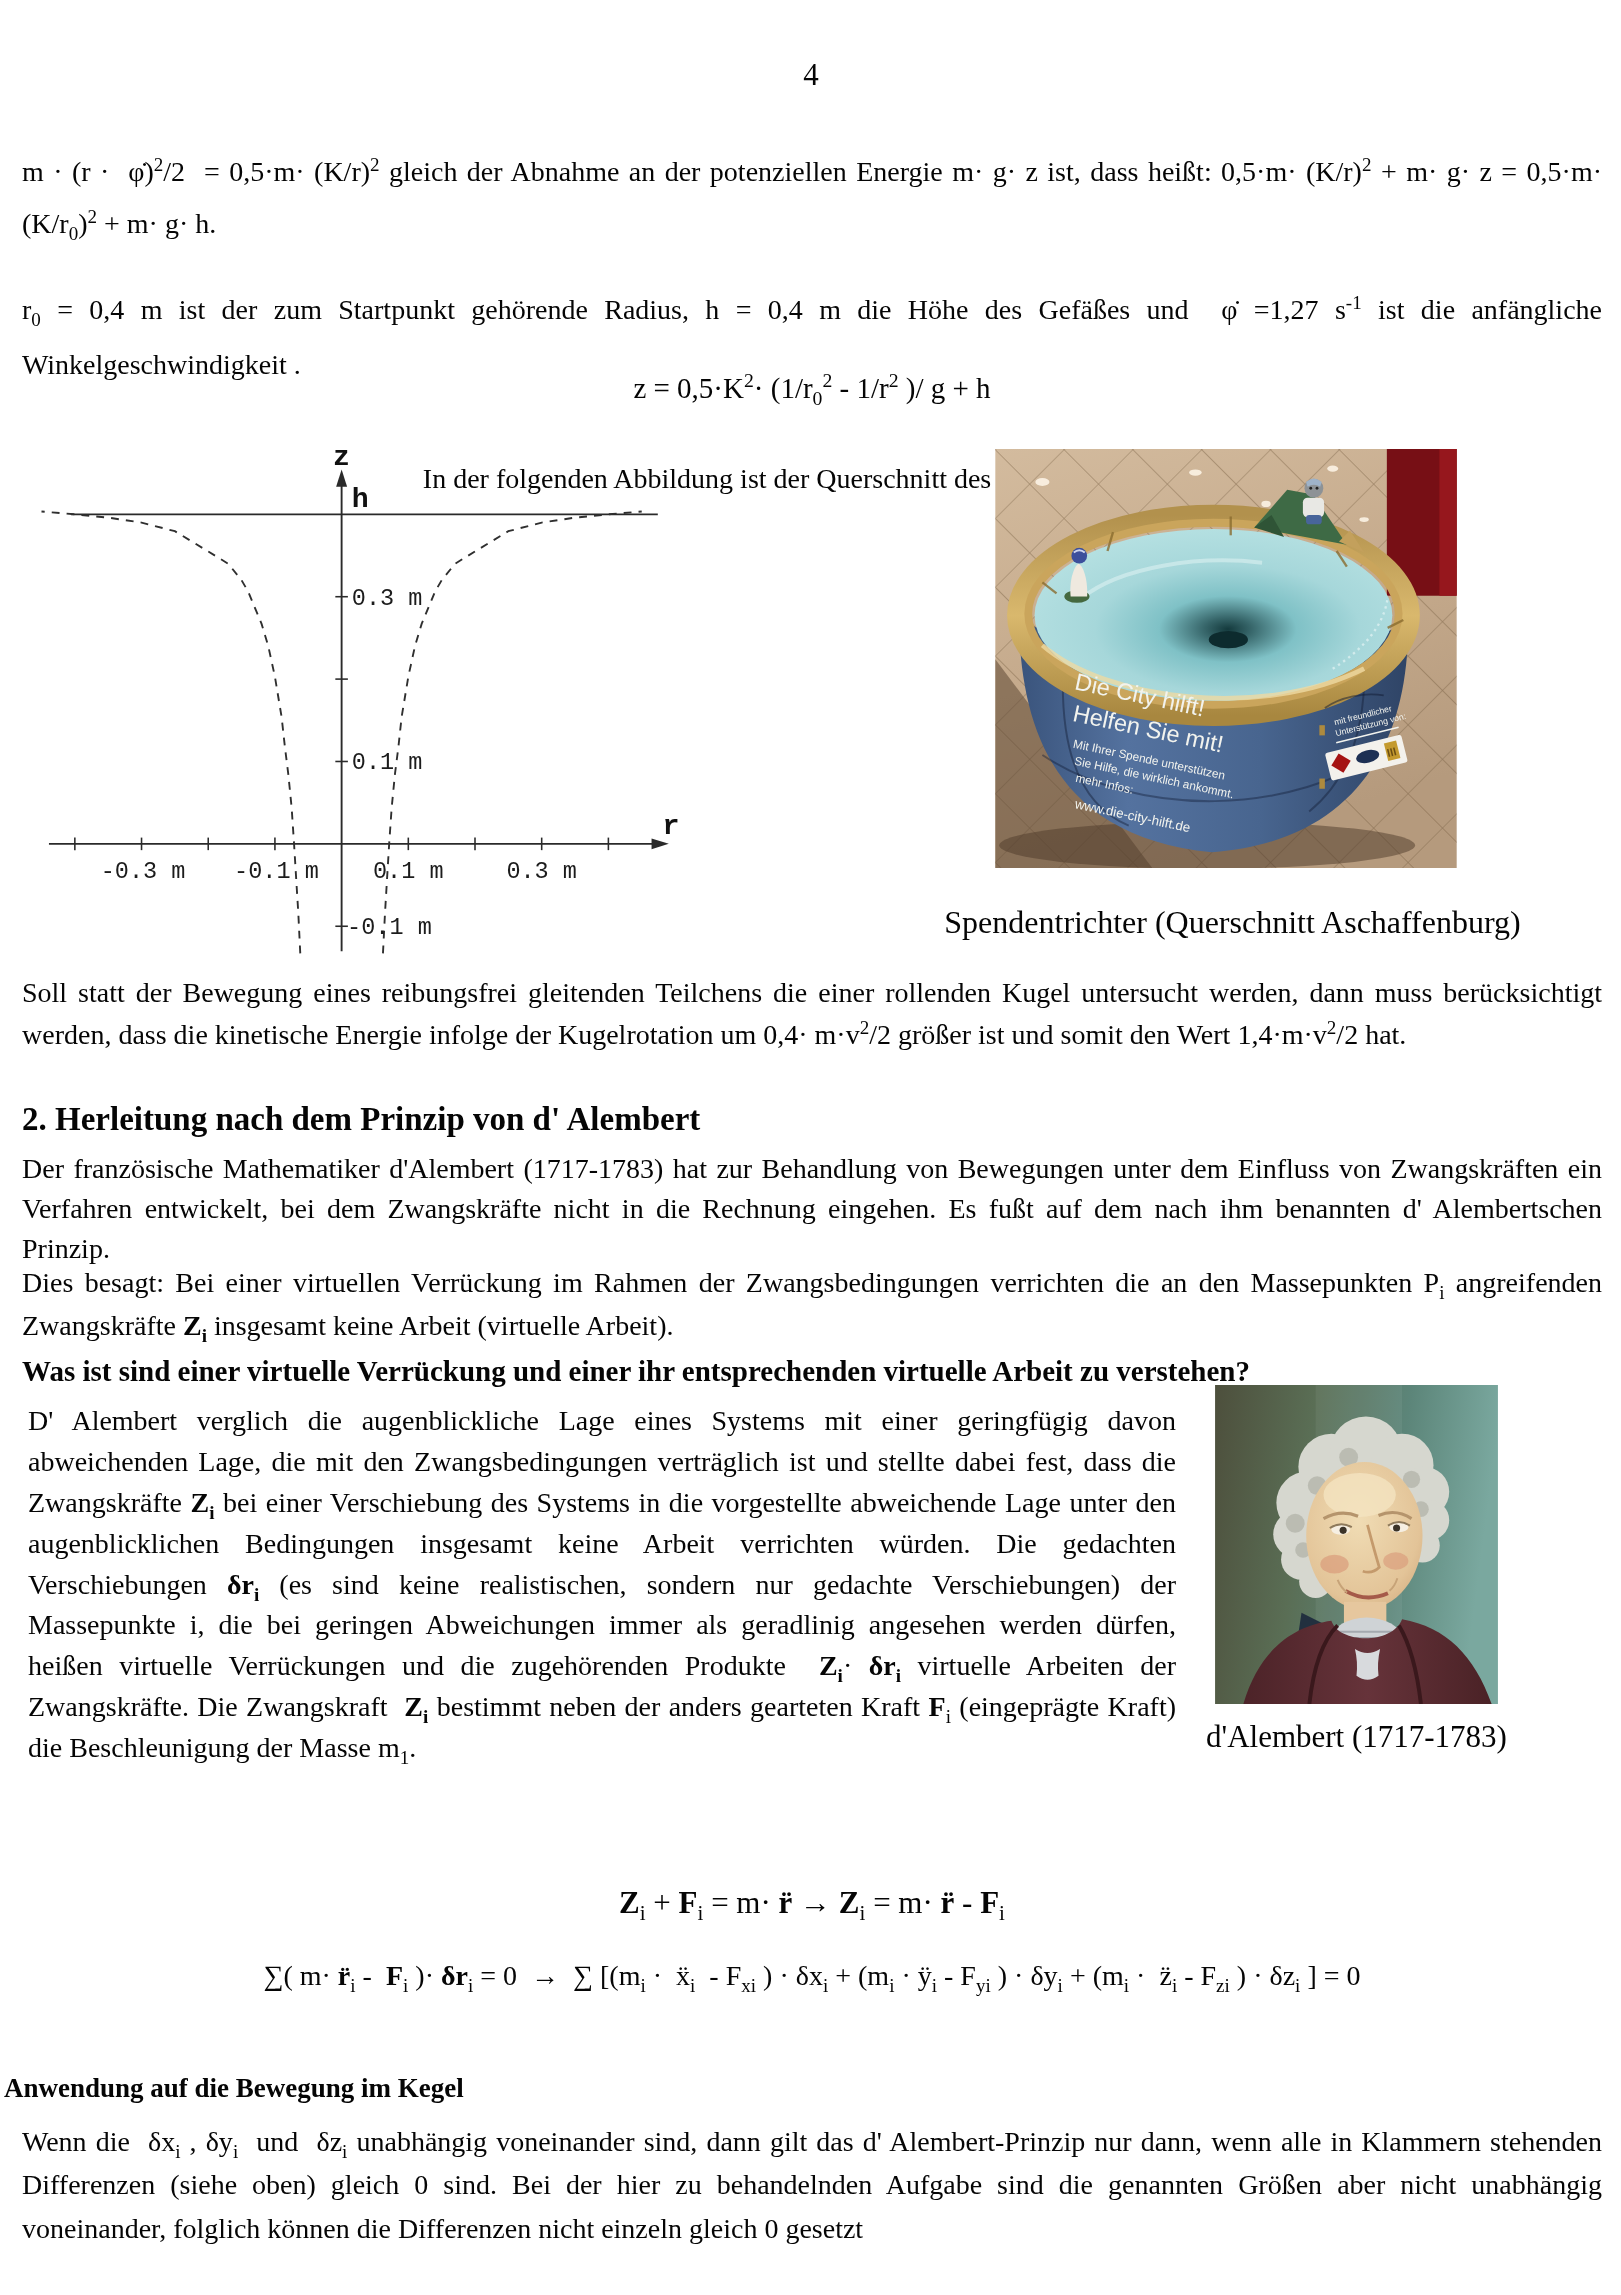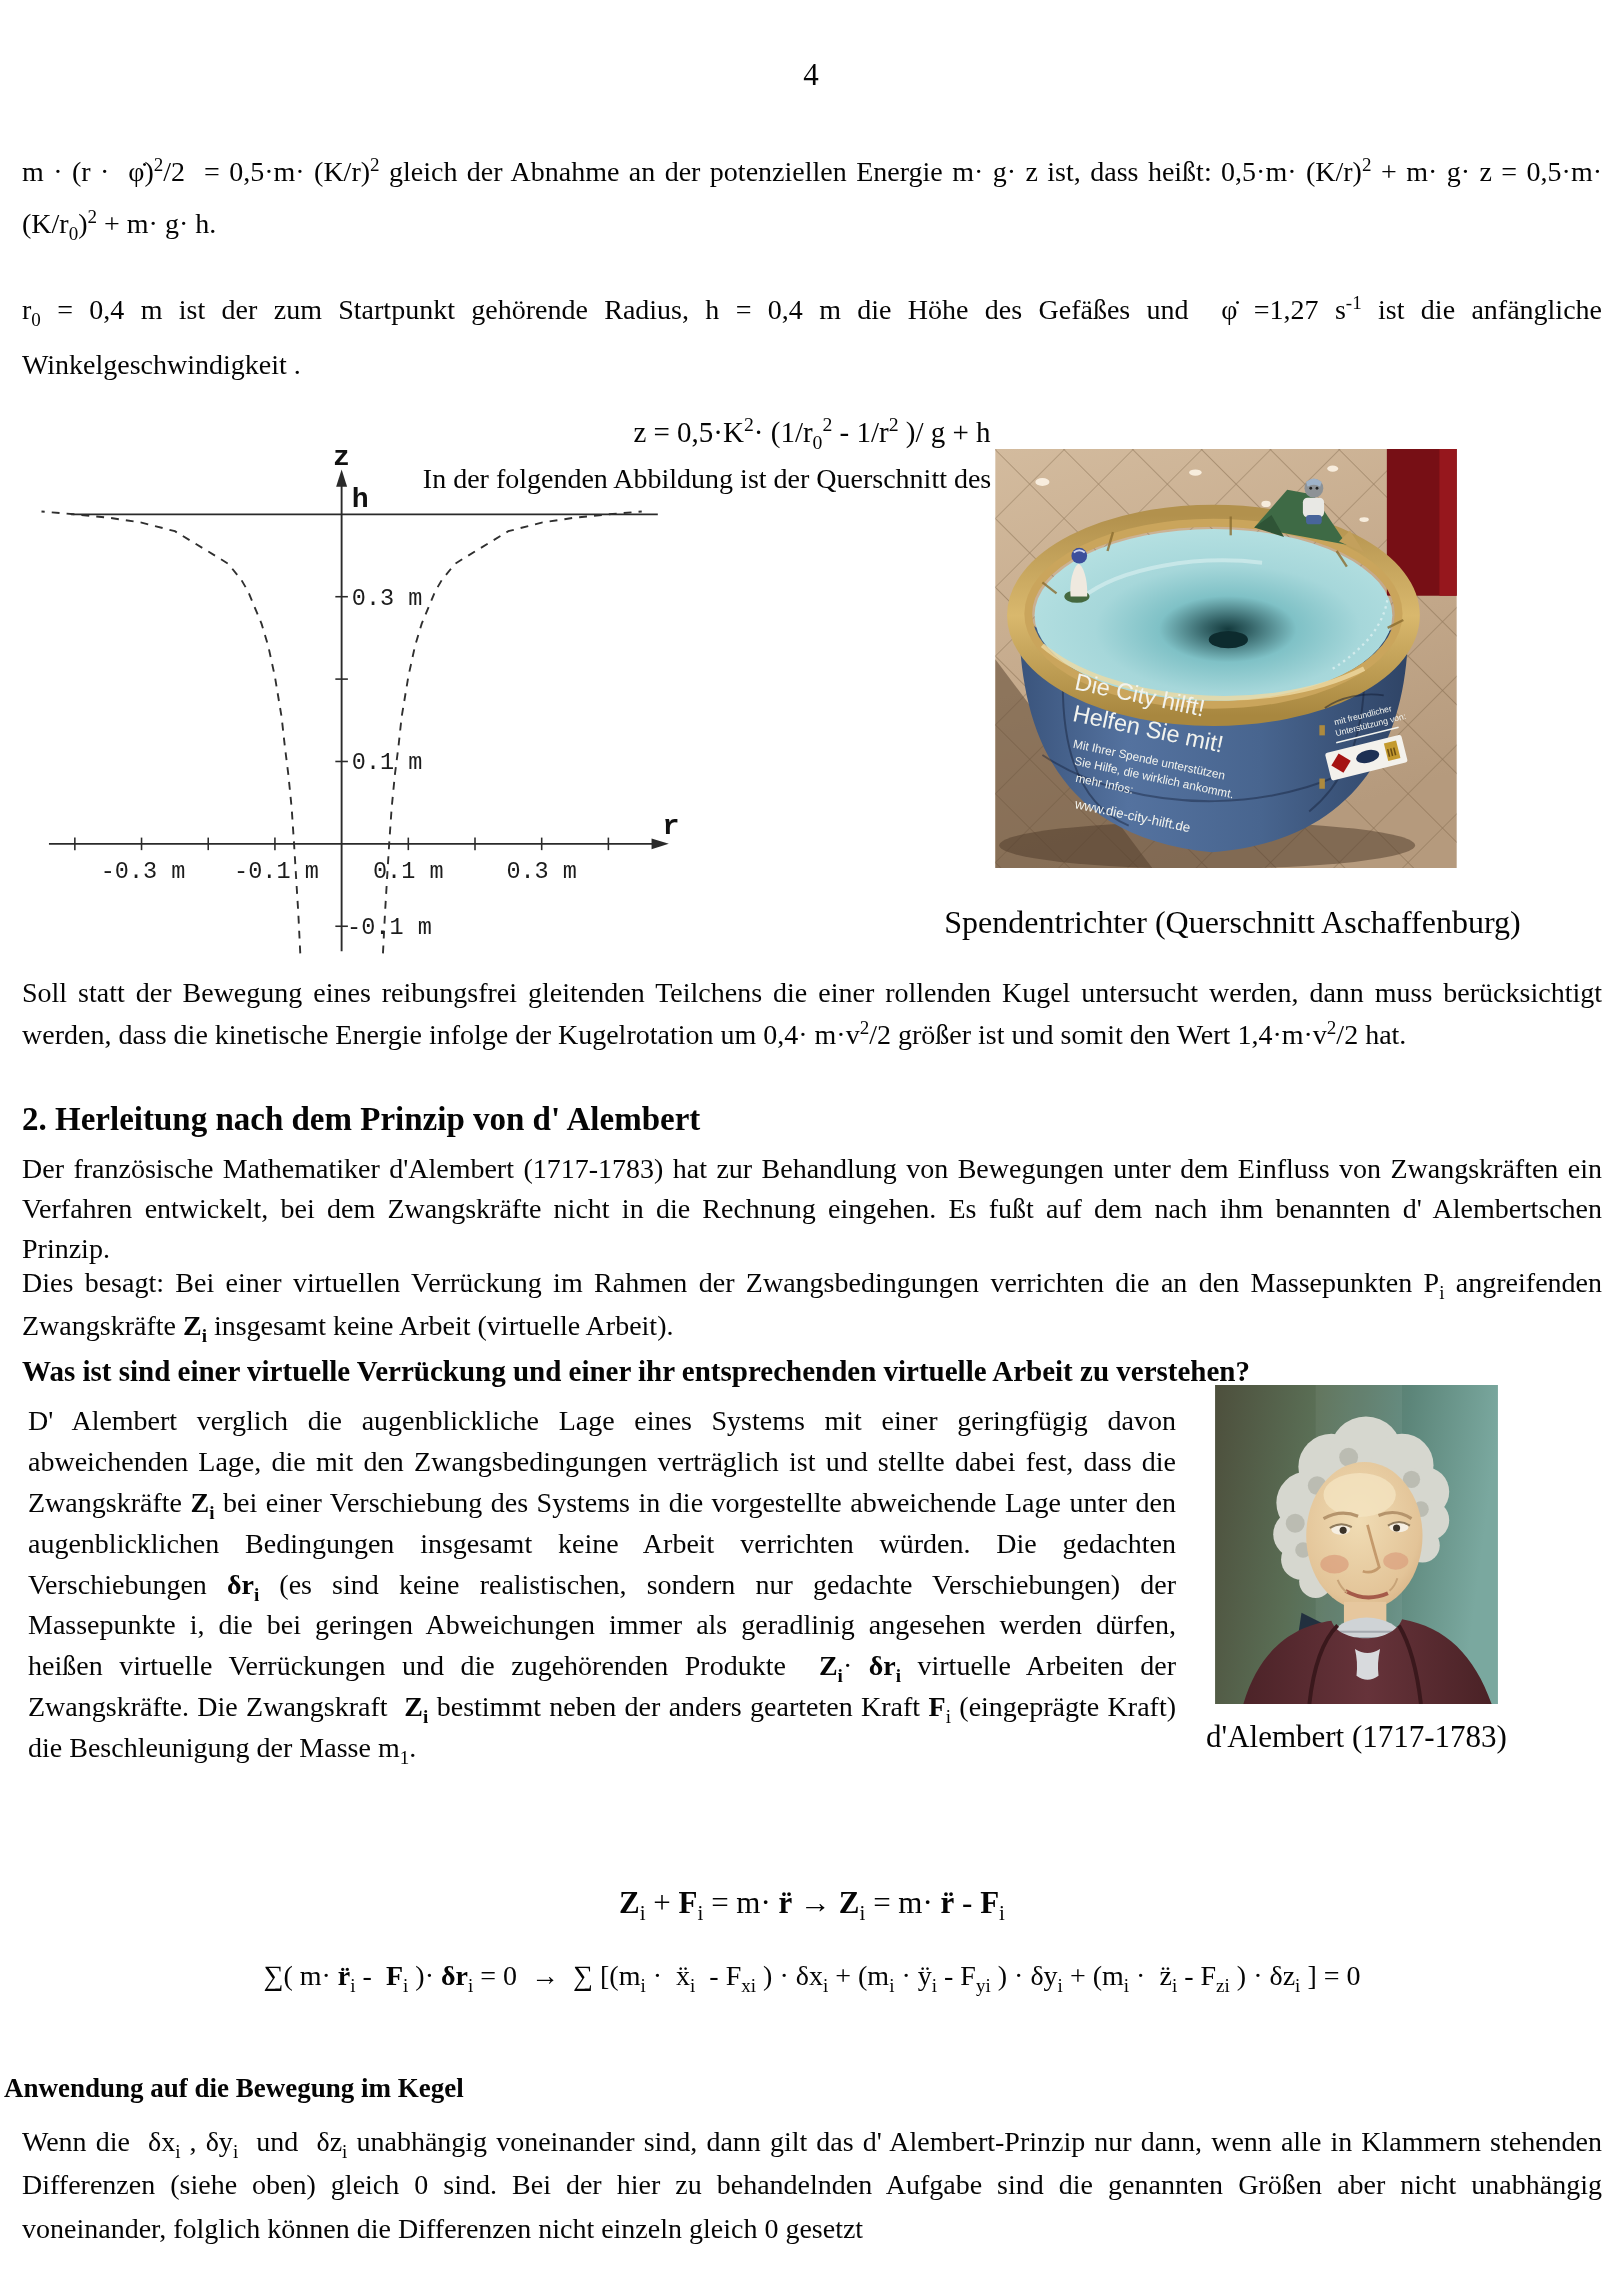--- a/index.html
+++ b/index.html
@@ -5,21 +5,21 @@
   html,body{margin:0;padding:0;background:#888;}
   .page{position:relative;width:1622px;height:2295px;background:#ffffff;
         font-family:"Liberation Serif",serif;color:#050505;overflow:hidden;}
   .txt{position:absolute;left:22px;width:1580px;text-align:justify;font-size:28px;line-height:1.45;}
   .center{text-align:center;}
   sup{font-size:68%;line-height:0;}
   sub{font-size:68%;line-height:0;}
   .pagenum{position:absolute;top:57px;left:0;width:1622px;text-align:center;font-size:31px;}
   .f-energy{top:146px;line-height:1.85;}
   .f-radius{top:283px;line-height:1.95;}
-  .f-zformula{top:367px;font-size:29px;margin-top:44px;}
+  .f-zformula{top:367px;font-size:29px;}
   .f-abb{top:419px;text-align:center;margin-top:40px;}
   .graph-wrap{position:absolute;left:15.7px;top:441px;width:663px;height:517px;}
   .photo-wrap{position:absolute;left:995px;top:449px;width:462px;height:419px;}
   .photo-caption{position:absolute;left:903px;top:904px;width:659px;text-align:center;font-size:32px;}
   .f-kugel{top:972px;line-height:1.5;}
   .h2{position:absolute;left:22px;top:1101px;width:1580px;font-size:33px;font-weight:bold;}
   .f-math{top:1149px;line-height:1.42;}
   .f-dies{top:1261px;line-height:1.55;}
   .question{position:absolute;left:22px;top:1355px;width:1580px;font-size:29px;font-weight:bold;}
   .f-dal{left:28px;top:1401px;width:1148px;line-height:1.46;}

